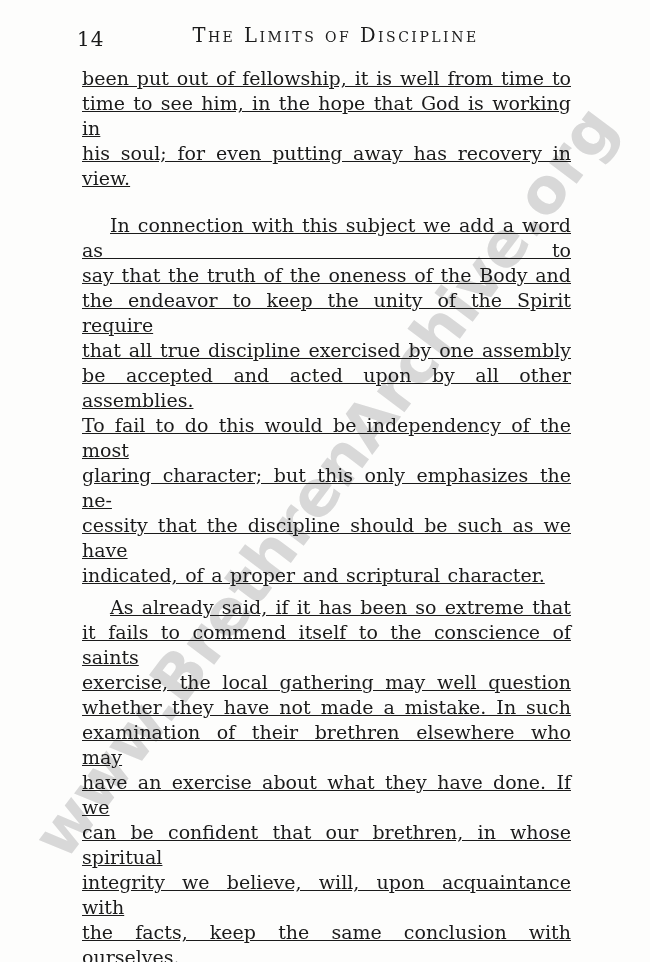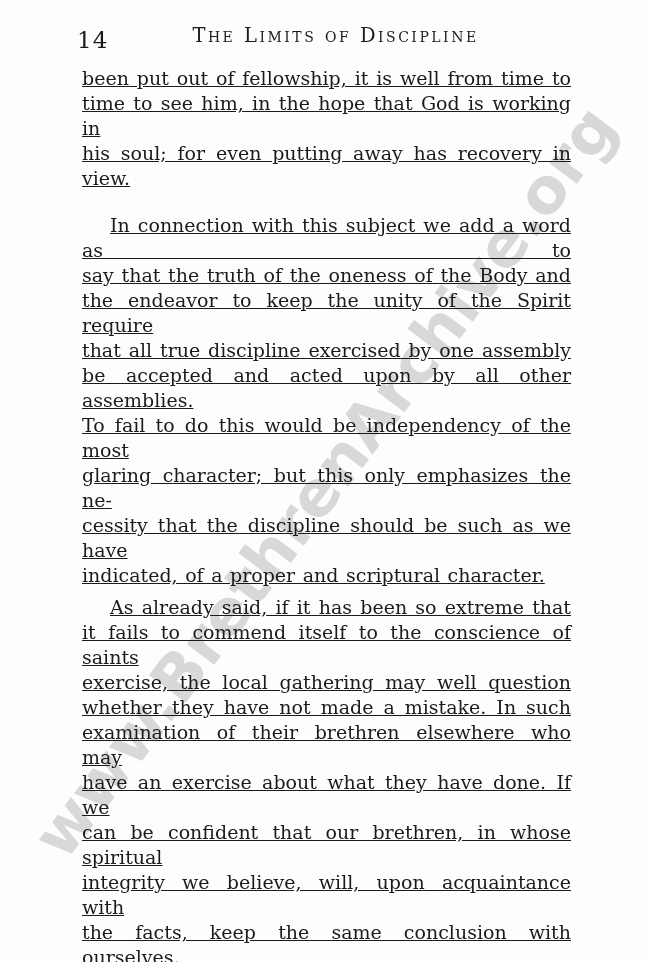--- a/index.html
+++ b/index.html
@@ -37,21 +37,21 @@
     left: 75px;
     width: 503px;
     height: 30px;
     z-index: 1;
     color: #1b1b1b;
   }
   .pagenum {
     position: absolute;
     left: 2px;
     top: 3px;
-    font-size: 23px;
+    font-size: 20px;
     letter-spacing: 1px;
   }
   .running-title {
     display: block;
     text-align: center;
     font-variant: small-caps;
     font-size: 19.5px;
     letter-spacing: 2.5px;
     padding-left: 18px;
   }

